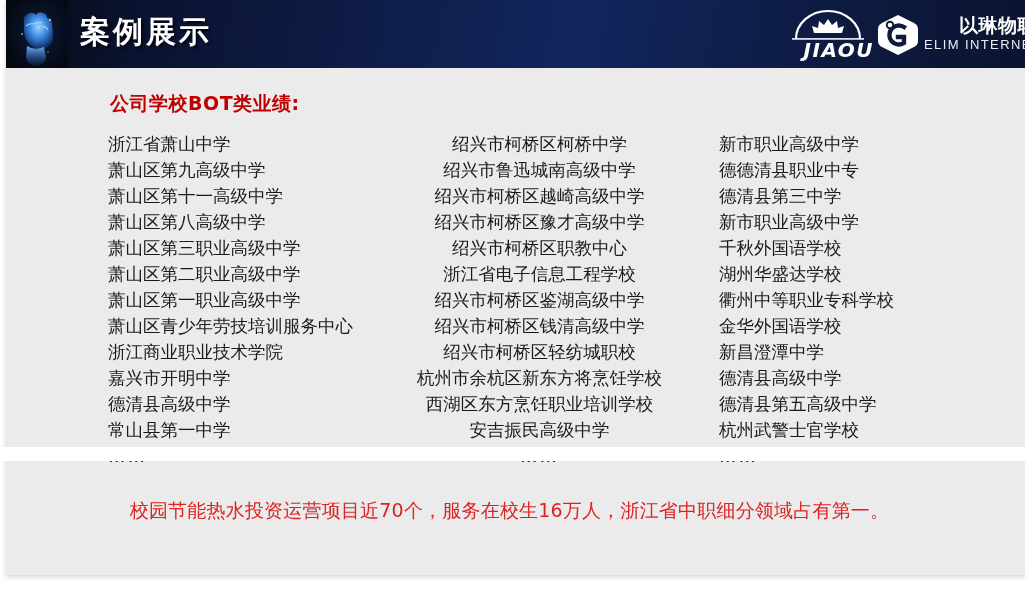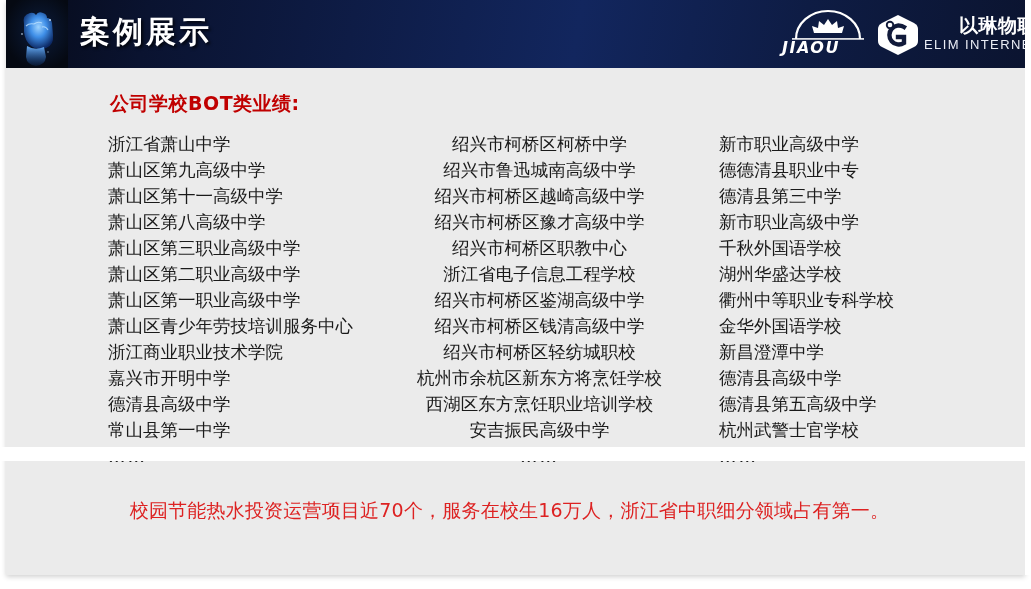--- a/index.html
+++ b/index.html
@@ -80,23 +80,23 @@
     right: 151px;
     top: 9px;
     width: 92px;
     height: 50px;
   }
   .logo-jiaou .mark { position: absolute; left: 6px; top: 0; width: 80px; height: 32px; }
   .logo-jiaou .word {
     position: absolute;
     left: 0; top: 29px;
     width: 92px;
-    text-align: left;
-    font-family: "DejaVu Sans", "Liberation Sans", sans-serif;
-    font-size: 16px;
+    text-align: right;
+    font-family: "DejaVu Sans", "Liberation Sans", sans-serif;
+    font-size: 20px;
     font-weight: bold;
     font-style: italic;
     letter-spacing: 1.5px;
     color: #ffffff;
   }
 
   .logo-elim {
     position: absolute;
     right: 12px;
     top: 12px;

